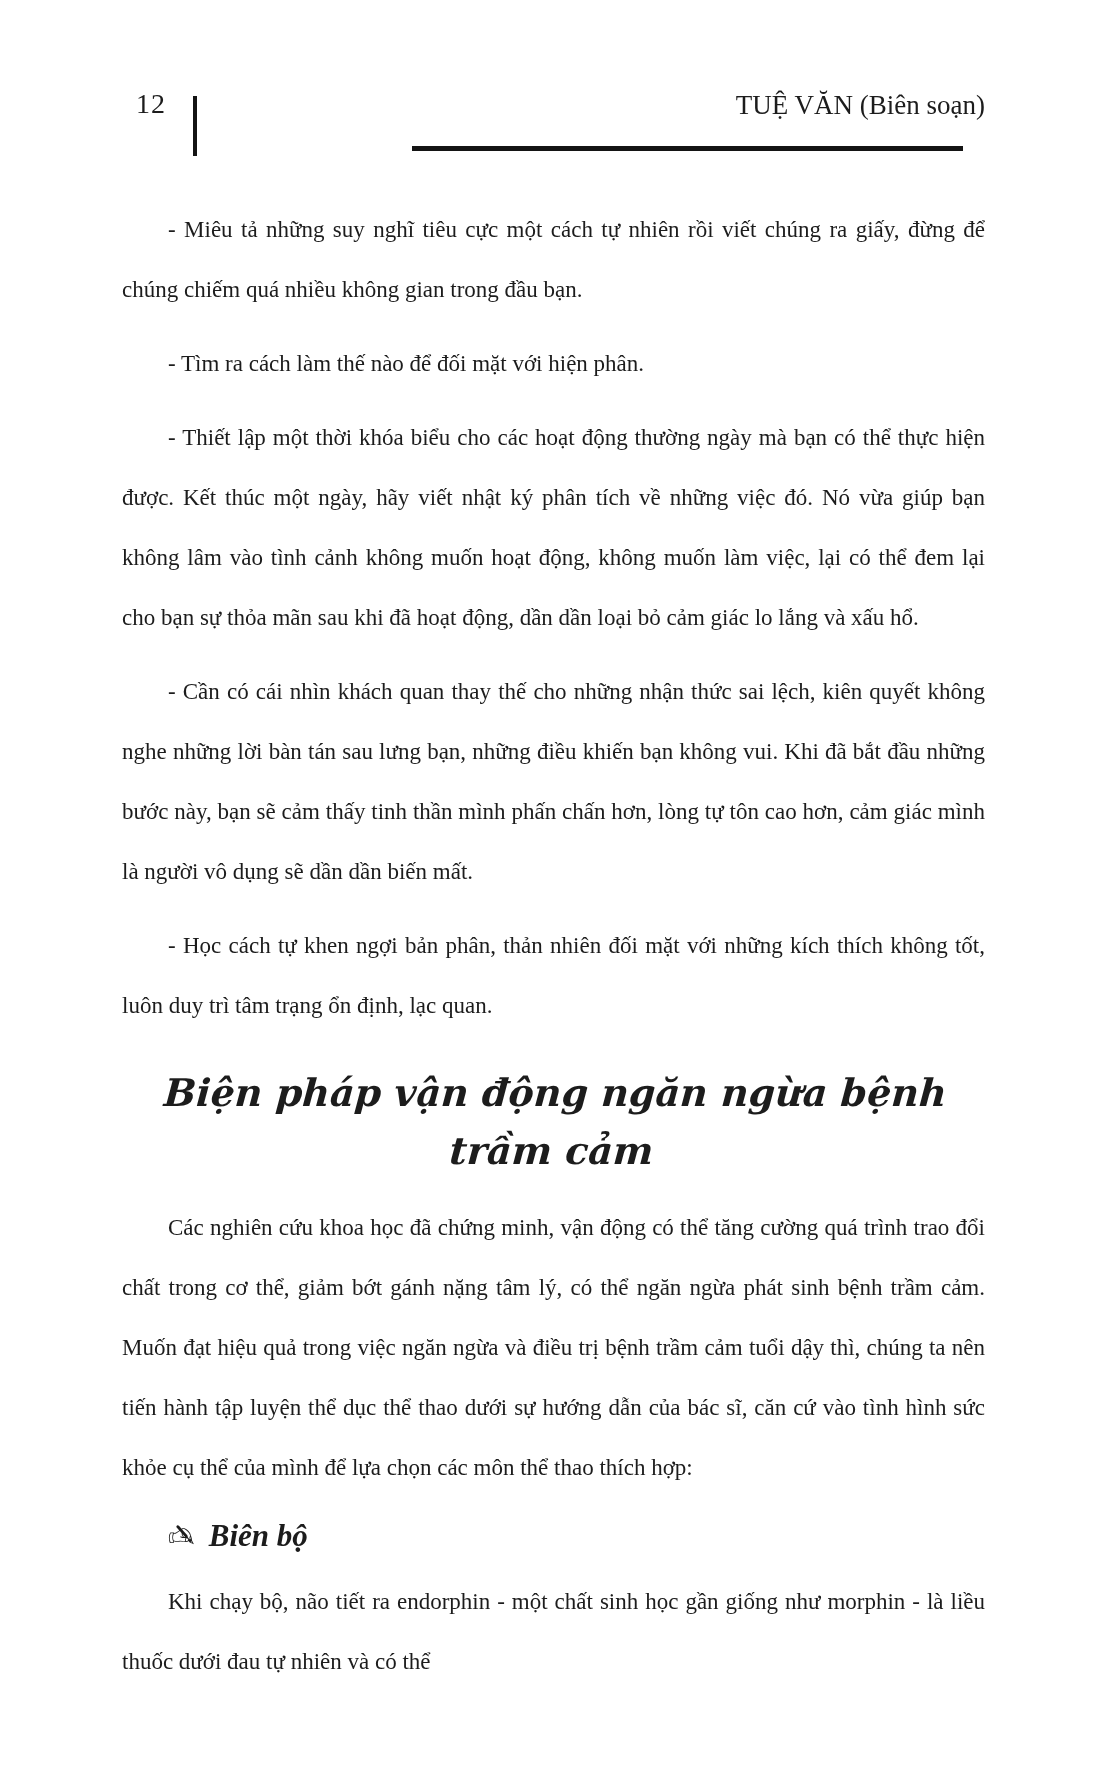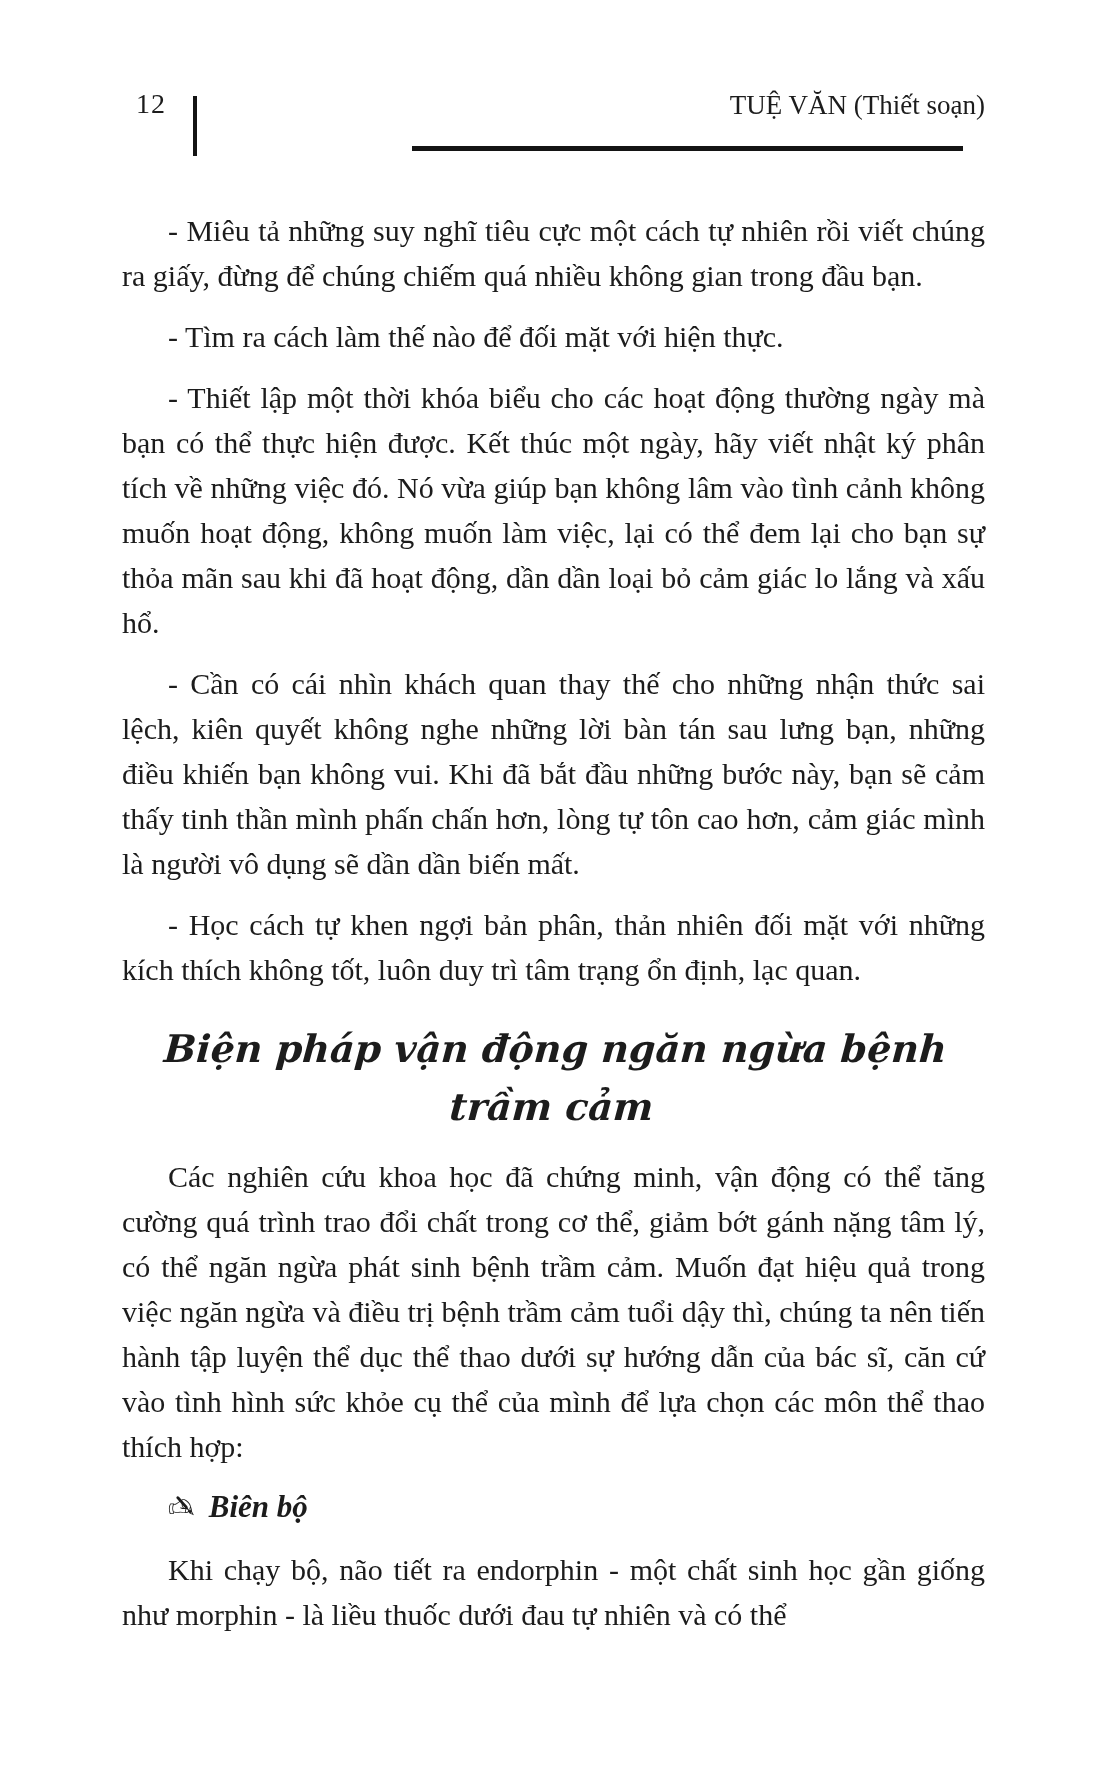--- a/index.html
+++ b/index.html
@@ -30,23 +30,23 @@
   .header-rule {
     position: absolute; left: 412px; top: 146px;
     width: 551px; height: 5px; background: #141414;
   }
   
   .body {
     position: absolute; top: 192px; left: 122px;
     width: 863px;
   }
   .par {
-    margin: 16px 0 14px 0;
-    font-size: 30px;
-    line-height: 45px;
+    margin: 8px 0 14px 0;
+    font-size: 23px;
+    line-height: 60px;
     text-align: justify;
     text-indent: 46px;
   }
   .script-heading {
     margin: 28px 0 18px 0;
     font-family: "DejaVu Serif", serif;
     font-style: italic;
     font-weight: bold;
     font-size: 38px;
     line-height: 58px;
@@ -71,29 +71,29 @@
   }
 </style>
 </head>
 <body>
 
 <div class="page">
 
   <div class="header">
     <span class="page-num">12</span>
     <span class="header-bar"></span>
-    <span class="running-head">TUỆ VĂN (Thiết soạn)</span>
+    <span class="running-head">TUỆ VĂN (Biên soạn)</span>
     <div class="header-rule"></div>
   </div>
 
   <div class="body">
 
     <p class="par">- Miêu tả những suy nghĩ tiêu cực một cách tự nhiên rồi viết chúng ra giấy, đừng để chúng chiếm quá nhiều không gian trong đầu bạn.</p>
 
-    <p class="par">- Tìm ra cách làm thế nào để đối mặt với hiện thực.</p>
+    <p class="par">- Tìm ra cách làm thế nào để đối mặt với hiện phân.</p>
 
     <p class="par">- Thiết lập một thời khóa biểu cho các hoạt động thường ngày mà bạn có thể thực hiện được. Kết thúc một ngày, hãy viết nhật ký phân tích về những việc đó. Nó vừa giúp bạn không lâm vào tình cảnh không muốn hoạt động, không muốn làm việc, lại có thể đem lại cho bạn sự thỏa mãn sau khi đã hoạt động, dần dần loại bỏ cảm giác lo lắng và xấu hổ.</p>
 
     <p class="par">- Cần có cái nhìn khách quan thay thế cho những nhận thức sai lệch, kiên quyết không nghe những lời bàn tán sau lưng bạn, những điều khiến bạn không vui. Khi đã bắt đầu những bước này, bạn sẽ cảm thấy tinh thần mình phấn chấn hơn, lòng tự tôn cao hơn, cảm giác mình là người vô dụng sẽ dần dần biến mất.</p>
 
     <p class="par">- Học cách tự khen ngợi bản phân, thản nhiên đối mặt với những kích thích không tốt, luôn duy trì tâm trạng ổn định, lạc quan.</p>
 
     <h2 class="script-heading">Biện pháp vận động ngăn ngừa bệnh trầm cảm</h2>
 
     <p class="par">Các nghiên cứu khoa học đã chứng minh, vận động có thể tăng cường quá trình trao đổi chất trong cơ thể, giảm bớt gánh nặng tâm lý, có thể ngăn ngừa phát sinh bệnh trầm cảm. Muốn đạt hiệu quả trong việc ngăn ngừa và điều trị bệnh trầm cảm tuổi dậy thì, chúng ta nên tiến hành tập luyện thể dục thể thao dưới sự hướng dẫn của bác sĩ, căn cứ vào tình hình sức khỏe cụ thể của mình để lựa chọn các môn thể thao thích hợp:</p>

